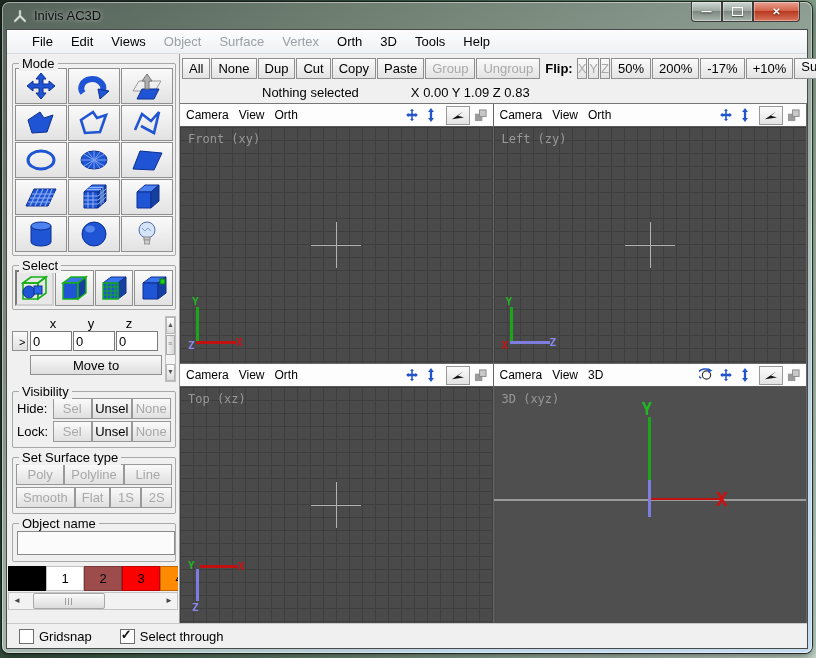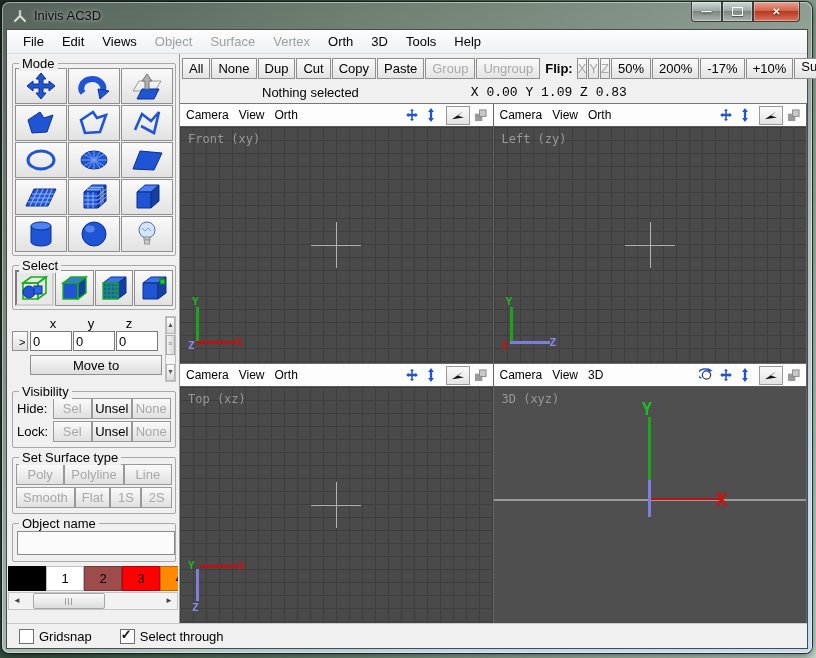--- a/index.html
+++ b/index.html
@@ -16,21 +16,21 @@
   .caption-buttons{position:absolute;top:0;right:12px;display:flex;height:19px;}
   .cap-btn{width:29px;height:19px;border:1px solid #3c3c3c;border-top:none;display:flex;align-items:center;justify-content:center;
     background:linear-gradient(#cfd8d2 0%,#9fa9a3 45%,#7d8881 50%,#aab5ae 100%);color:#fff;font-size:10px;font-weight:bold;
     text-shadow:0 1px 2px rgba(0,0,0,.6);box-shadow:inset 0 0 0 1px rgba(255,255,255,.35);}
   .cap-btn.min{border-radius:0 0 0 4px;}
   .cap-btn.close{width:45px;border-radius:0 0 4px 0;
     background:linear-gradient(#e8a294 0%,#d4654a 45%,#b83a22 50%,#d8735a 100%);}
   .max-glyph{width:9px;height:7px;border:1px solid #fff;box-shadow:0 1px 1px rgba(0,0,0,.4);}
   
   .client{position:absolute;left:4px;top:27px;width:800px;height:618px;background:#f0f0f0;border:1px solid #4a4a4a;}
-  .menubar{height:23px;background:linear-gradient(#fdfdfd,#eef1f4);border-bottom:1px solid #d7dce1;display:flex;align-items:center;padding-left:7px;}
+  .menubar{height:23px;background:linear-gradient(#fdfdfd,#eef1f4);border-bottom:1px solid #d7dce1;display:flex;align-items:center;padding-left:16px;}
   .menu-item{font-size:13px;color:#000;padding:2px 9px;cursor:default;}
   .menu-item.disabled{color:#9aa0a6;}
   .body-row{position:absolute;left:0;top:24px;right:0;bottom:24px;display:flex;}
   
   .sidebar{width:172px;flex:none;border-right:1px solid #9a9a9a;position:relative;background:#f0f0f0;}
   .groupbox{position:relative;border:1px solid #a8a8a8;border-radius:2px;margin:9px 3px 4px 5px;padding:4px 2px 3px 2px;}
   .groupbox>.gb-title{position:absolute;top:-8px;left:6px;background:#f0f0f0;padding:0 3px;font-size:13px;color:#000;}
   .icon-btn{background:linear-gradient(#fafafa,#e2e2e2);border:1px solid #8f8f8f;display:flex;align-items:center;justify-content:center;padding:0;}
   .icon-btn.active{background:#e8e8e8;border:2px inset #cfcfcf;}
   .select-row{display:flex;gap:1px;}
@@ -66,21 +66,21 @@
   
   .right-col{flex:1;display:flex;flex-direction:column;min-width:0;}
   .toolbar{height:28px;display:flex;align-items:center;padding-left:2px;}
   .tb-btn{height:21px;border:1px solid #8f8f8f;background:linear-gradient(#fbfbfb,#e3e3e3);font-size:13px;padding:0 6px;margin-right:1px;color:#000;}
   .tb-btn.disabled{color:#a9a9a9;}
   .tb-gap{width:10px;}
   .tb-label{font-size:13px;font-weight:bold;margin:0 4px;}
   .tb-xyz{width:13px;padding:0;}
   .statusrow{height:21px;display:flex;align-items:center;font-size:13px;}
   .status-sel{margin-left:82px;}
-  .status-coords{margin-left:112px;font-family:Liberation Mono, monospace;}
+  .status-coords{margin-left:52px;}
   
   .vp-grid{flex:1;display:grid;grid-template-columns:1fr 1fr;grid-template-rows:1fr 1fr;border-top:1px solid #777;}
   .viewport{display:flex;flex-direction:column;border-right:1px solid #666;border-bottom:1px solid #666;min-width:0;min-height:0;}
   .vp-header{height:22px;background:#fdfdfd;border-bottom:1px solid #5a5a5a;display:flex;align-items:center;padding:0 4px 0 6px;}
   .vp-menu{font-size:12px;margin-right:10px;color:#000;}
   .vp-spacer{flex:1;}
   .vp-ico{width:17px;height:16px;display:flex;align-items:center;justify-content:center;margin-left:2px;}
   .vp-ico-btn{border:1px solid #999;background:linear-gradient(#fbfbfb,#e3e3e3);width:22px;height:17px;display:flex;align-items:center;justify-content:center;margin-left:6px;}
   .canvas{flex:1;position:relative;overflow:hidden;background-color:#4a4a4a;
     background-image:linear-gradient(#3e3e3e 1px,transparent 1px),linear-gradient(90deg,#3e3e3e 1px,transparent 1px);

